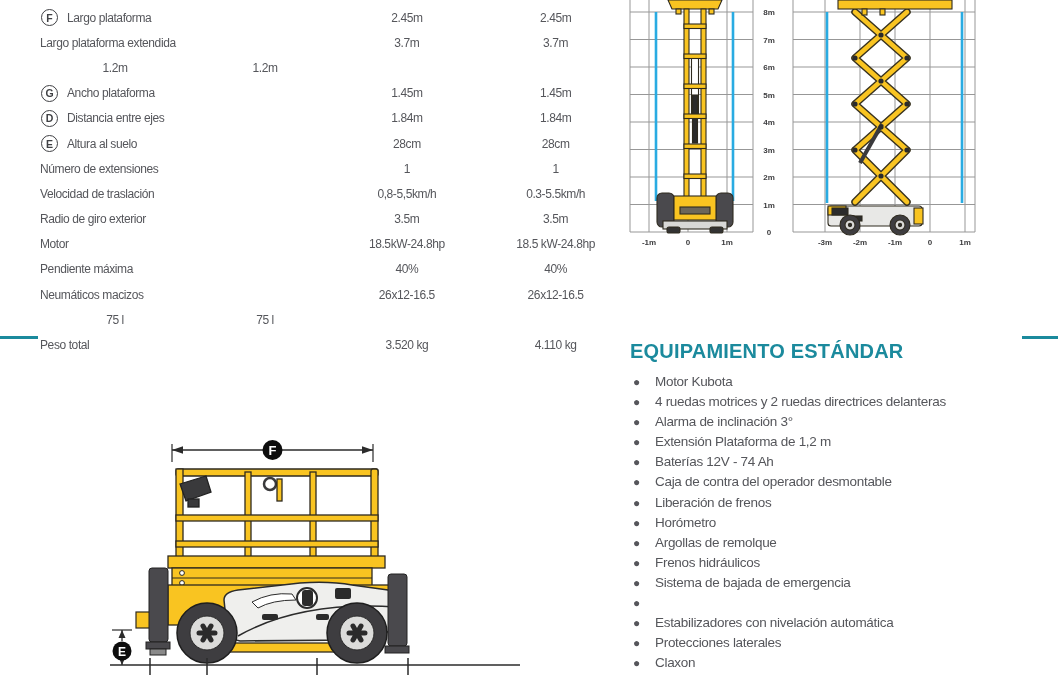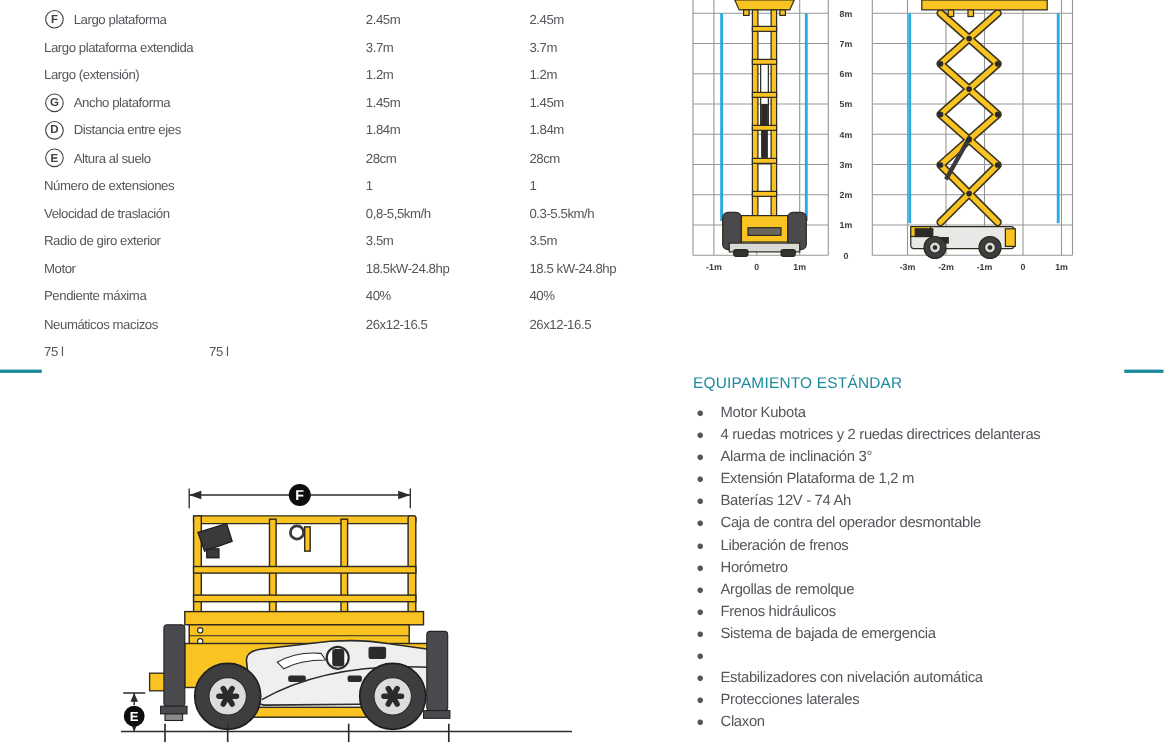--- a/index.html
+++ b/index.html
@@ -15,31 +15,31 @@
   .spec-label-cell { width:295px; display:flex; align-items:center; }
   .dim-badge {
     width:17px; height:17px; border:1.6px solid #3f4044; border-radius:50%;
     display:inline-flex; align-items:center; justify-content:center;
     font-size:10.5px; font-weight:bold; color:#3f4044; margin:0 9px 0 1px;
     flex:0 0 auto;
   }
   .spec-label, .spec-val {
     font-size:12px; color:#55565b; letter-spacing:-0.4px; white-space:nowrap;
   }
-  .spec-val { width:150px; }
+  .spec-val { width:150px;text-align:center; }
   
   .accent-line { position:absolute; height:3px; background:#1b8a9d; }
   .accent-left { left:0; top:336px; width:38px; }
   .accent-right { right:0; top:336px; width:36px; }
   
   .envelope-svg { position:absolute; left:620px; top:0; }
   
   .equip { position:absolute; left:630px; top:340px; width:420px; }
   .equip-title {
-    font-size:14px; font-weight:normal; color:#1b8a9d; letter-spacing:0.2px;
+    font-size:20px; font-weight:bold; color:#1b8a9d; letter-spacing:0.2px;
     white-space:nowrap;
   }
   .equip-list { list-style:none; margin-top:9px; }
   .equip-item {
     display:flex; align-items:baseline; font-size:13.5px; color:#55565b;
     line-height:20.1px; letter-spacing:-0.3px; white-space:nowrap;
   }
   .equip-bullet { flex:0 0 auto; width:10px; margin:0 12px 0 3px; color:#55565b; font-size:12px; }
   
   .machine-svg { position:absolute; left:95px; top:425px; }
@@ -64,24 +64,20 @@
     <div class="spec-row">
       <div class="spec-label-cell">
 
         <span class="spec-label">Largo plataforma extendida</span>
       </div>
       <span class="spec-val">3.7m</span>
       <span class="spec-val">3.7m</span>
     </div>
 
     <div class="spec-row">
-      <div class="spec-label-cell">
-
-        <span class="spec-label">Largo (extensión)</span>
-      </div>
       <span class="spec-val">1.2m</span>
       <span class="spec-val">1.2m</span>
     </div>
 
     <div class="spec-row">
       <div class="spec-label-cell">
         <span class="dim-badge">G</span>
         <span class="spec-label">Ancho plataforma</span>
       </div>
       <span class="spec-val">1.45m</span>
@@ -159,20 +155,28 @@
       </div>
       <span class="spec-val">26x12-16.5</span>
       <span class="spec-val">26x12-16.5</span>
     </div>
 
     <div class="spec-row">
       <span class="spec-val">75 l</span>
       <span class="spec-val">75 l</span>
     </div>
 
+    <div class="spec-row">
+      <div class="spec-label-cell">
+
+        <span class="spec-label">Peso total</span>
+      </div>
+      <span class="spec-val">3.520 kg</span>
+      <span class="spec-val">4.110 kg</span>
+    </div>
   </div>
 
   <div class="accent-line accent-left"></div>
   <div class="accent-line accent-right"></div>
 
   <svg class="envelope-svg" width="438" height="252" viewBox="620 0 438 252">
 
     <g stroke="#979797" stroke-width="1">
 
       <g>

